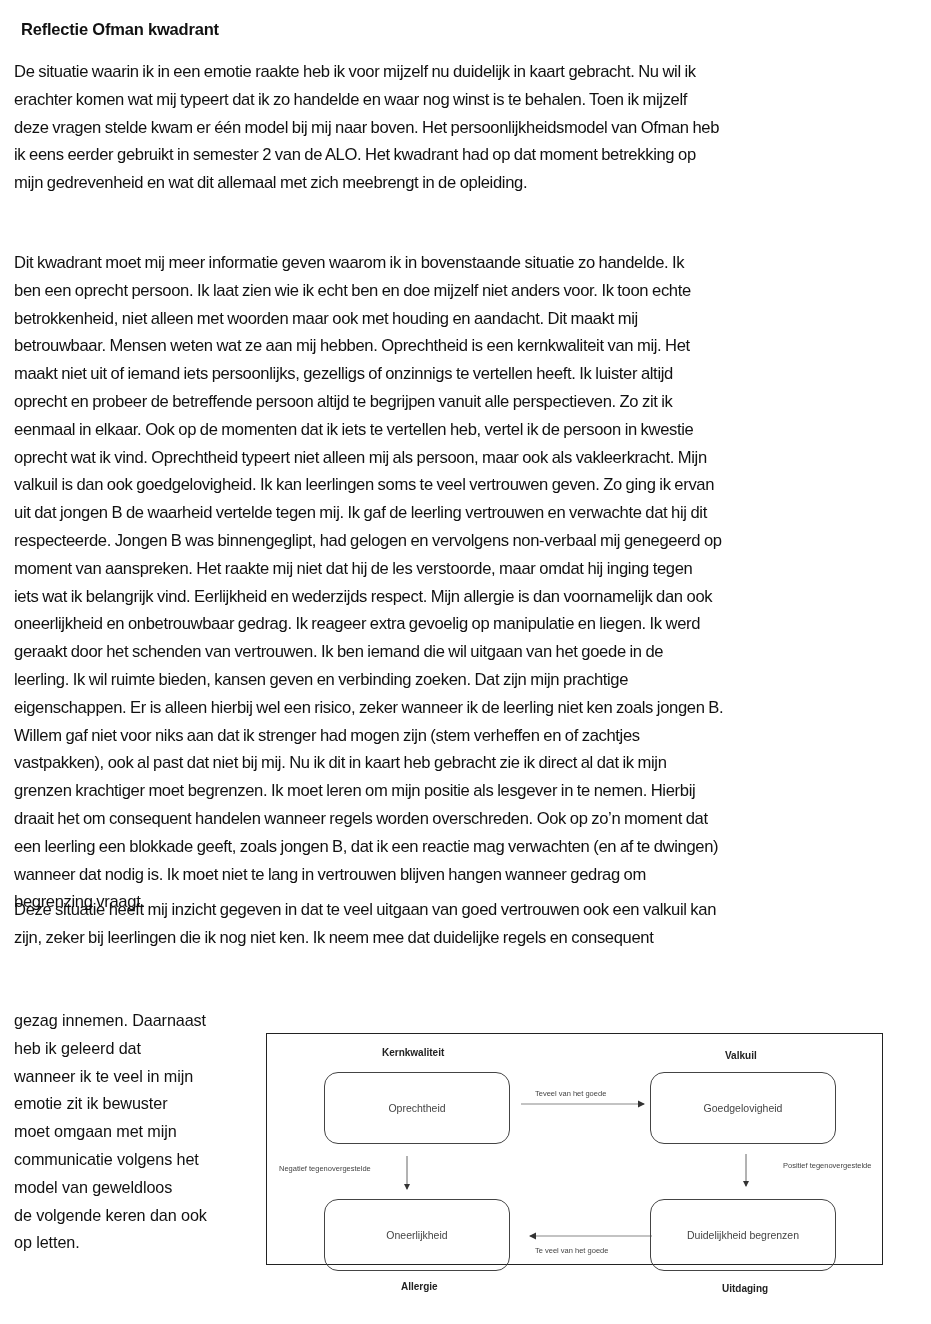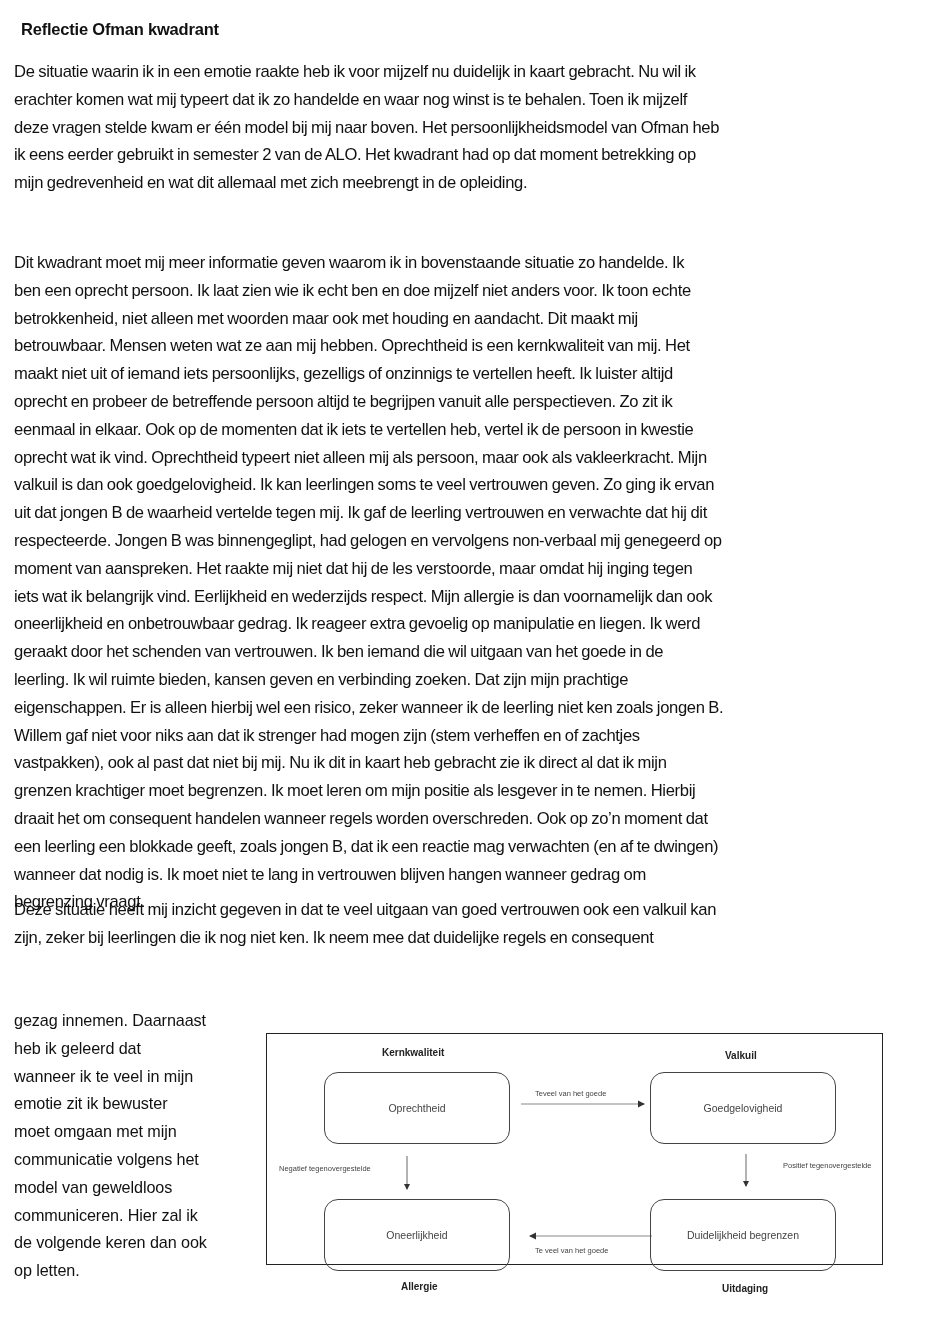--- a/index.html
+++ b/index.html
@@ -84,21 +84,20 @@
       <span class="line">zijn, zeker bij leerlingen die ik nog niet ken. Ik neem mee dat duidelijke regels en consequent</span>
     </div>
   <div class="para" id="p4">
       <span class="line">gezag innemen. Daarnaast</span>
       <span class="line">heb ik geleerd dat</span>
       <span class="line">wanneer ik te veel in mijn</span>
       <span class="line">emotie zit ik bewuster</span>
       <span class="line">moet omgaan met mijn</span>
       <span class="line">communicatie volgens het</span>
       <span class="line">model van geweldloos</span>
-      <span class="line">communiceren. Hier zal ik</span>
       <span class="line">de volgende keren dan ook</span>
       <span class="line">op letten.</span>
     </div>
 </div>
 
 <div class="diagram">
   <svg width="614" height="277">
     <defs>
       <marker id="ah" markerWidth="6" markerHeight="6" refX="5" refY="3" orient="auto">
         <path d="M0,0 L6,3 L0,6 z" fill="#333"></path>

